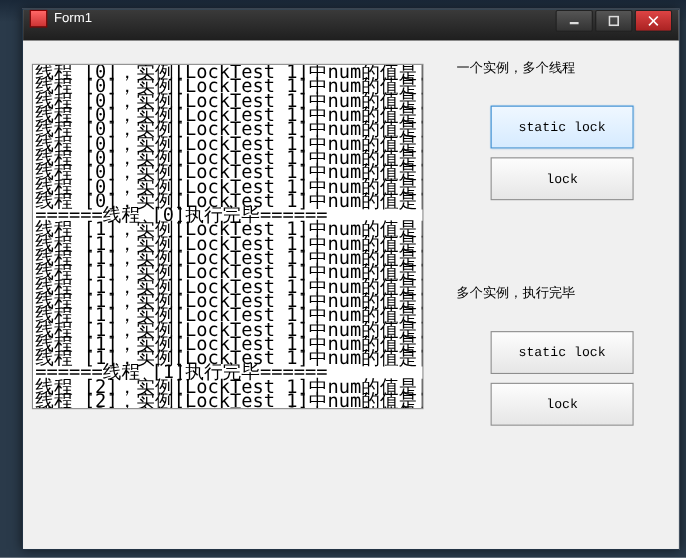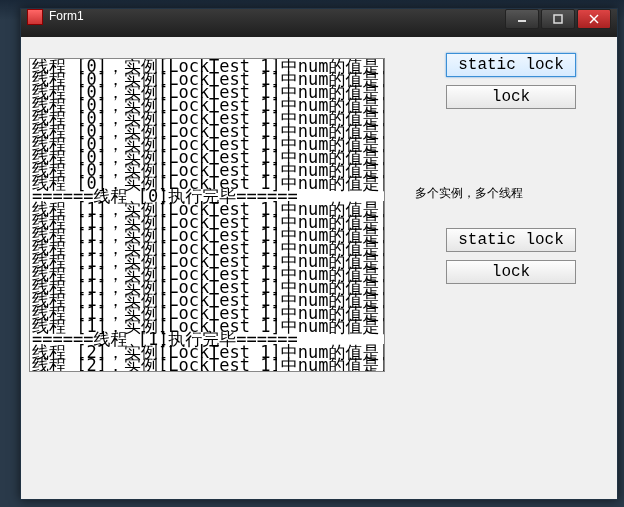--- a/index.html
+++ b/index.html
@@ -88,26 +88,26 @@
     padding: 16px 10px;
   }
   .section-label {
     font-size: 12px;
     color: #000;
     margin-bottom: 26px;
   }
   .btn {
     display: block;
     width: 130px;
-    height: 24px;
+    height: 39px;
     margin: 0 auto 8px auto;
     background: linear-gradient(#fdfdfd, #e6e6e6);
     border: 1px solid #8d8d8d;
     font-family: "Courier New", monospace;
-    font-size: 16px;
+    font-size: 12px;
     color: #000;
     cursor: pointer;
   }
   .btn.highlight {
     border: 1px solid #3a8fd6;
     box-shadow: 0 0 2px #5aa0e0;
     background: linear-gradient(#eff7ff,#d6ebff);
   }
   .section2 { margin-top: 76px; }
 </style>
@@ -170,23 +170,24 @@
 线程 [2]，实例[LockTest 1]中num的值是[5]
 线程 [2]，实例[LockTest 1]中num的值是[6]
 线程 [2]，实例[LockTest 1]中num的值是[7]
 线程 [2]，实例[LockTest 1]中num的值是[8]
 线程 [2]，实例[LockTest 1]中num的值是[9]
 线程 [2]，实例[LockTest 1]中num的值是[10]
 ======线程 [2]执行完毕======</div>
     </div>
     <div class="right">
       <div>
+        <div class="section-label">一个实例，多个线程</div>
         <button class="btn highlight">static lock</button>
         <button class="btn">lock</button>
       </div>
       <div class="section2">
-        <div class="section-label">多个实例，多个线程</div>
+        <div class="section-label">多个实例，执行完毕</div>
         <button class="btn">static lock</button>
         <button class="btn">lock</button>
       </div>
     </div>
   </div>
 </div>
 
 </body></html>

